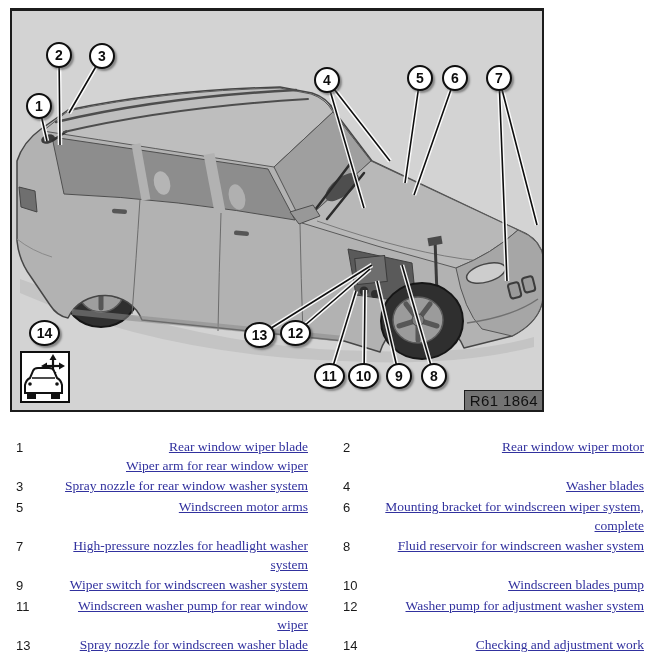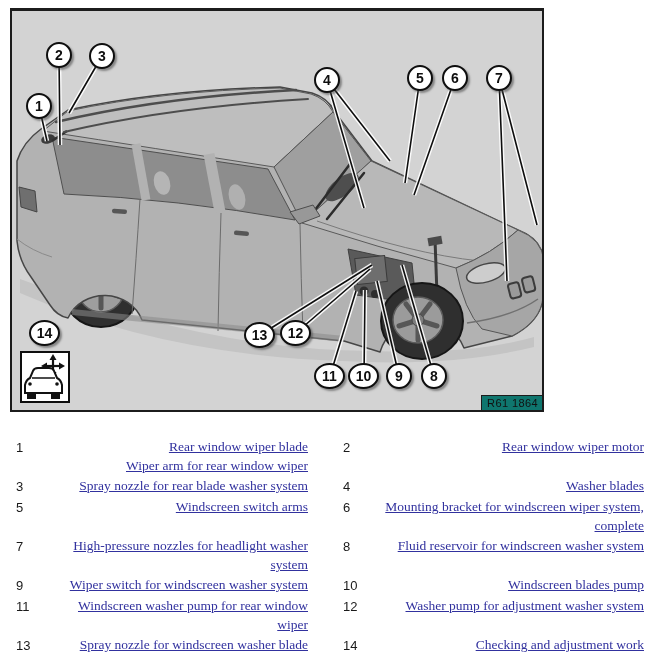--- a/index.html
+++ b/index.html
@@ -19,23 +19,23 @@
   .callout{
     position:absolute;display:flex;align-items:center;justify-content:center;
     background:#fff;border:2.5px solid #0e0e0e;border-radius:50%;
     font-family:"Liberation Sans",sans-serif;font-weight:bold;font-size:14px;
     color:#0e0e0e;box-shadow:2px 2px 2px rgba(70,70,70,.55);z-index:5;cursor:pointer;
   }
   .c1{width:22px;height:22px;}
   .c2{width:27px;height:22px;}
   
   .fig-ref{
-    position:absolute;right:0;bottom:0;background:#0f766e;
+    position:absolute;right:0;bottom:0;background:#737373;
     border:1px solid #1c1c1c;border-right:none;border-bottom:none;
-    font-family:"Liberation Sans",sans-serif;font-size:11px;letter-spacing:.4px;
+    font-family:"Liberation Sans",sans-serif;font-size:15px;letter-spacing:.4px;
     padding:1px 4px 1px 5px;z-index:6;color:#111;
   }
   
   .icon-box{
     position:absolute;left:8px;top:340px;width:50px;height:52px;
     background:#fff;border:2px solid #0e0e0e;box-sizing:border-box;z-index:4;
     cursor:pointer;
   }
   
   .legend{position:absolute;left:0;top:437px;width:653px;}
@@ -200,35 +200,35 @@
       <td class="desc-r">
             <div class="clamp-r">
         <span class="line"><a href="#">Rear window wiper motor</a></span>
       </div>
           </td>
     </tr>
     <tr>
       <td class="num">3</td>
       <td class="desc-l">
             <div class="clamp-l">
-        <span class="line"><a href="#">Spray nozzle for rear blade washer system</a></span>
+        <span class="line"><a href="#">Spray nozzle for rear window washer system</a></span>
       </div>
           </td>
       <td class="num num-r">4</td>
       <td class="desc-r">
             <div class="clamp-r">
         <span class="line"><a href="#">Washer blades</a></span>
       </div>
           </td>
     </tr>
     <tr>
       <td class="num">5</td>
       <td class="desc-l">
             <div class="clamp-l">
-        <span class="line"><a href="#">Windscreen switch arms</a></span>
+        <span class="line"><a href="#">Windscreen motor arms</a></span>
       </div>
           </td>
       <td class="num num-r">6</td>
       <td class="desc-r">
             <div class="clamp-r">
         <span class="line"><a href="#">Mounting bracket for windscreen wiper system, complete</a></span>
       </div>
           </td>
     </tr>
     <tr>

